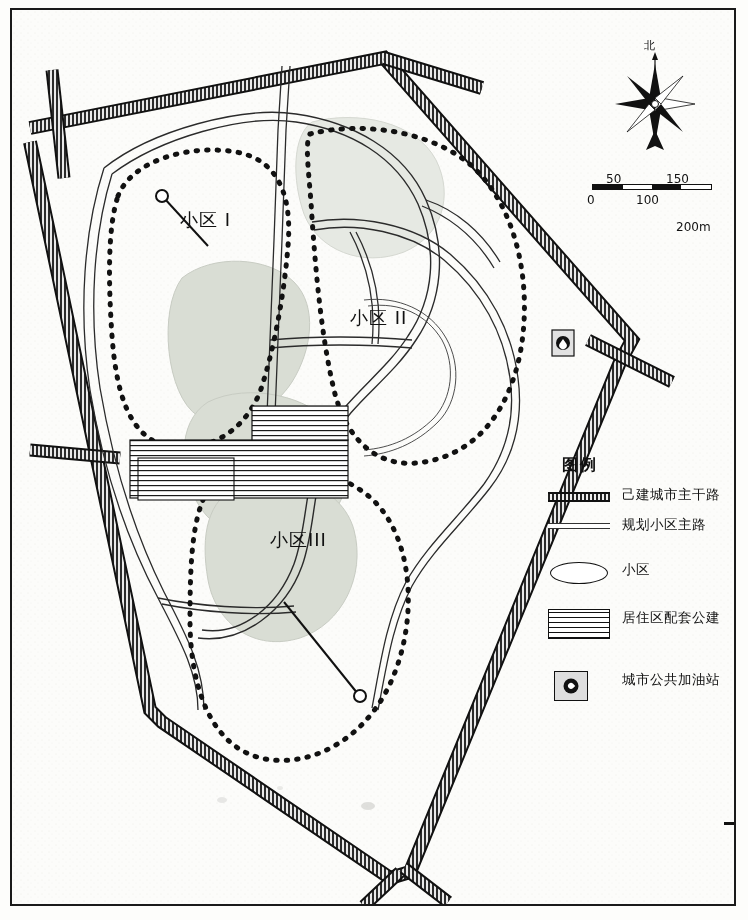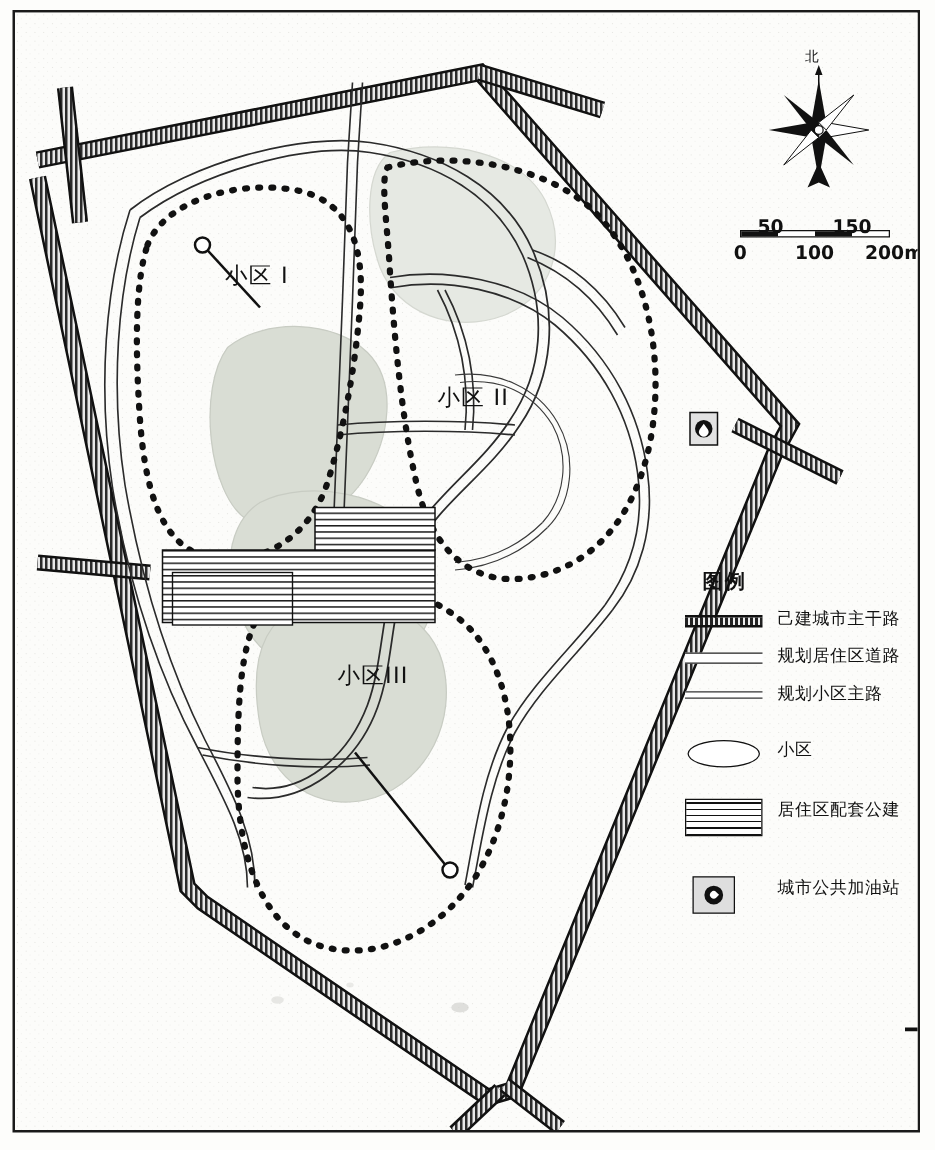--- a/index.html
+++ b/index.html
@@ -186,23 +186,22 @@
     box-sizing: border-box;
     background: linear-gradient(90deg,
       #111 0%, #111 25%,
       #fff 25%, #fff 50%,
       #111 50%, #111 75%,
       #fff 75%, #fff 100%);
   }
   .scalebar .tick {
     position: absolute;
     font-family: "DejaVu Sans", sans-serif;
-    font-size: 15px;
+    font-size: 12px;
     color: #111;
-    font-weight: bold;
   }
   .scalebar .tick.up { top: -4px; }
   .scalebar .tick.down { top: 17px; }
   .quarter-label {
     position: absolute;
     font-family: "DejaVu Sans", sans-serif;
     font-size: 18px;
     color: #111;
     letter-spacing: 1px;
     white-space: nowrap;
@@ -384,40 +383,34 @@
         <polygon points="55,92 64,112 55,108 46,112" fill="#111"></polygon>
       </svg>
     </div>
 
     <div class="scalebar">
       <div class="bar"></div>
       <div class="tick up" style="left:22px;">50</div>
       <div class="tick up" style="left:82px;">150</div>
       <div class="tick down" style="left:3px;">0</div>
       <div class="tick down" style="left:52px;">100</div>
-      <div class="tick down" style="left:108px;">200m</div>
+      <div class="tick down" style="left:92px;margin-top:27px;">200m</div>
     </div>
 
     <div class="legend">
       <div class="legend-title">图例</div>
 
       <div class="legend-row">
         <div class="legend-sym">
             <div class="sym-main-road"></div>
           </div>
         <div class="legend-label">己建城市主干路</div>
       </div>
 
 
-      <div class="legend-row">
-        <div class="legend-sym">
-            <div class="sym-district-road"></div>
-          </div>
-        <div class="legend-label">规划居住区道路</div>
-      </div>
 
       <div class="legend-row">
         <div class="legend-sym">
             <div class="sym-sub-road"></div>
           </div>
         <div class="legend-label">规划小区主路</div>
       </div>
 
       <div class="legend-row tall" style="margin-top:19px;">
         <div class="legend-sym">

